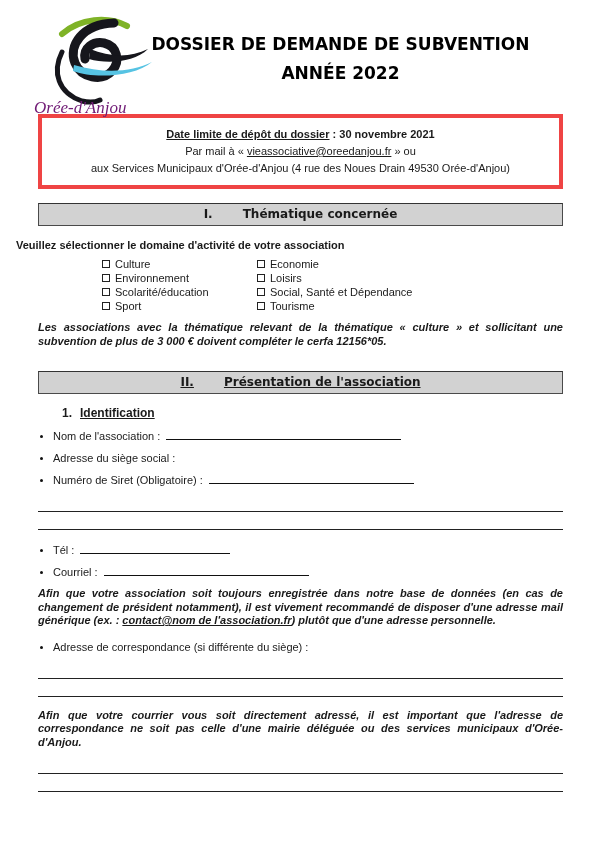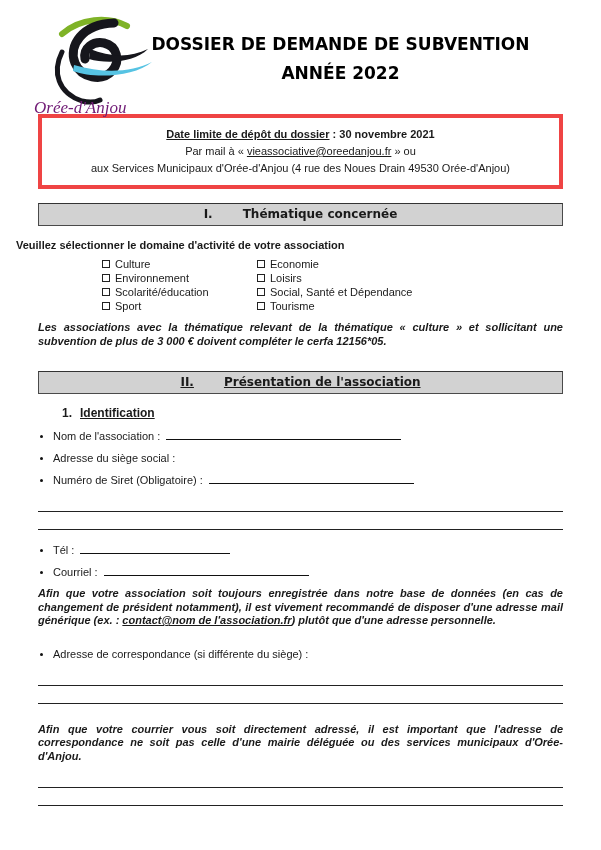--- a/index.html
+++ b/index.html
@@ -57,21 +57,21 @@
   .sub-heading .num { margin-right:8px; }
   .field-row { margin:9px 38px 0; position:relative; padding-left:15px; line-height:14px; }
   .dot { position:absolute; left:2px; top:6px; width:3px; height:3px;
          background:#111; border-radius:50%; }
   .fill { display:inline-block; border-bottom:1px solid #111; height:11px;
           margin-left:6px; vertical-align:baseline; }
   .w235 { width:235px; } .w205 { width:205px; } .w150 { width:150px; }
   .write-line { margin:24px 38px 0; border-bottom:1px solid #222; height:0; }
   .write-line.close { margin-top:17px; }
   .mt12 { margin-top:12px; } .mt13 { margin-top:13px; } .mt8 { margin-top:8px; }
-  .mt10 { margin-top:19px; } .mt14 { margin-top:14px; }
+  .mt10 { margin-top:12px; } .mt14 { margin-top:14px; }
 </style>
 </head>
 <body>
 
 <div class="page">
 
   <div class="header">
     <div class="logo">
       <svg width="128" height="100" viewBox="0 0 128 100">
         <path d="M30,24 C48,8 76,6 95,16" stroke="#7fb327" stroke-width="6" fill="none" stroke-linecap="round"></path>

